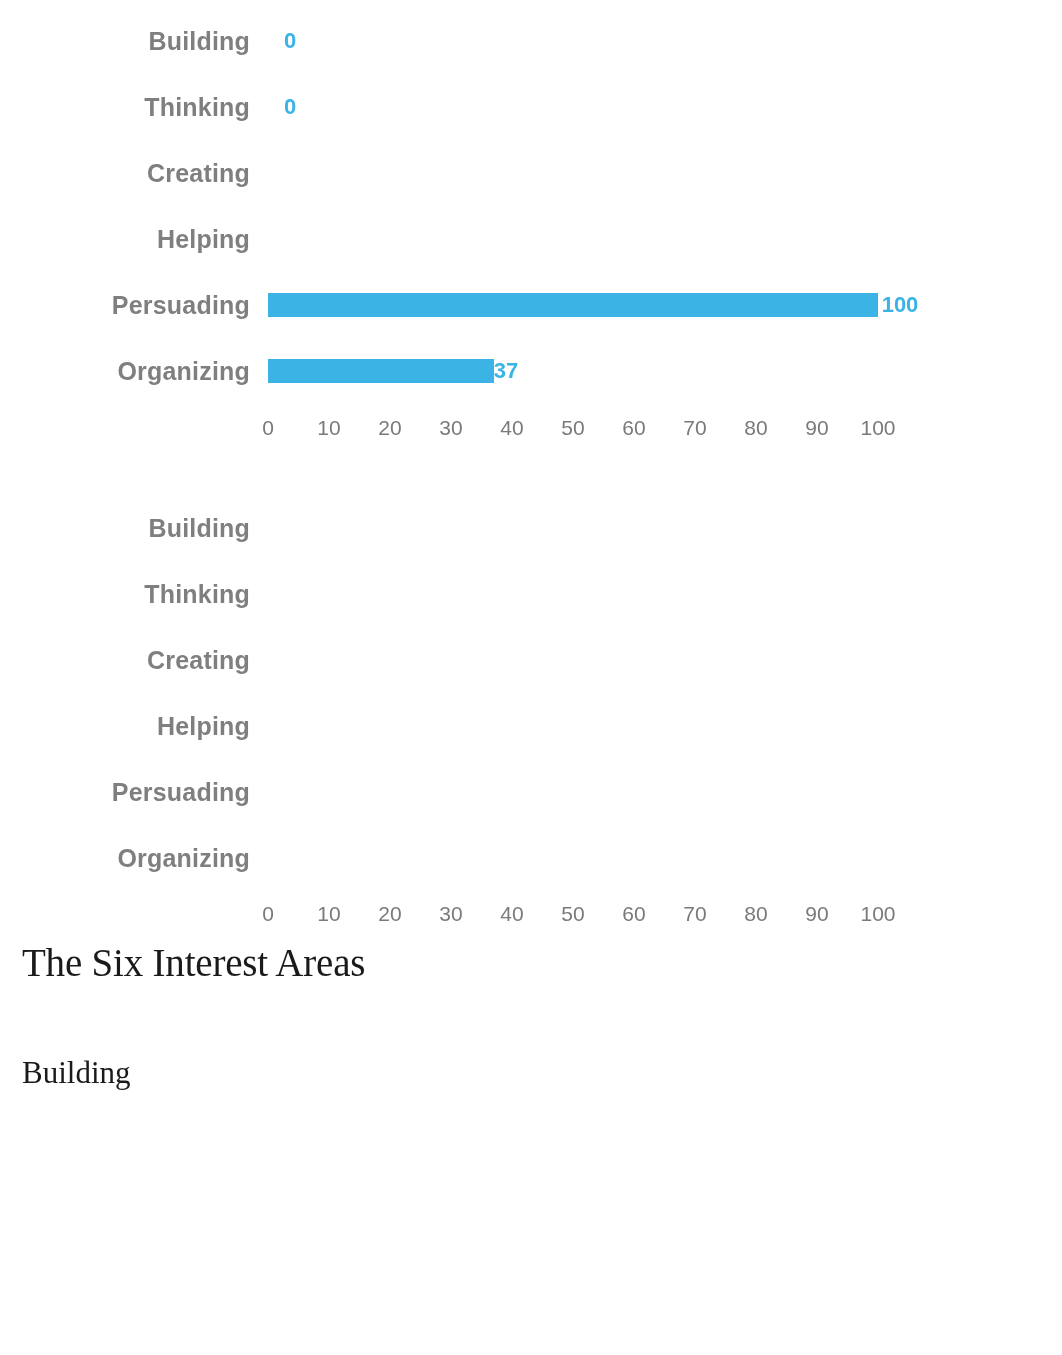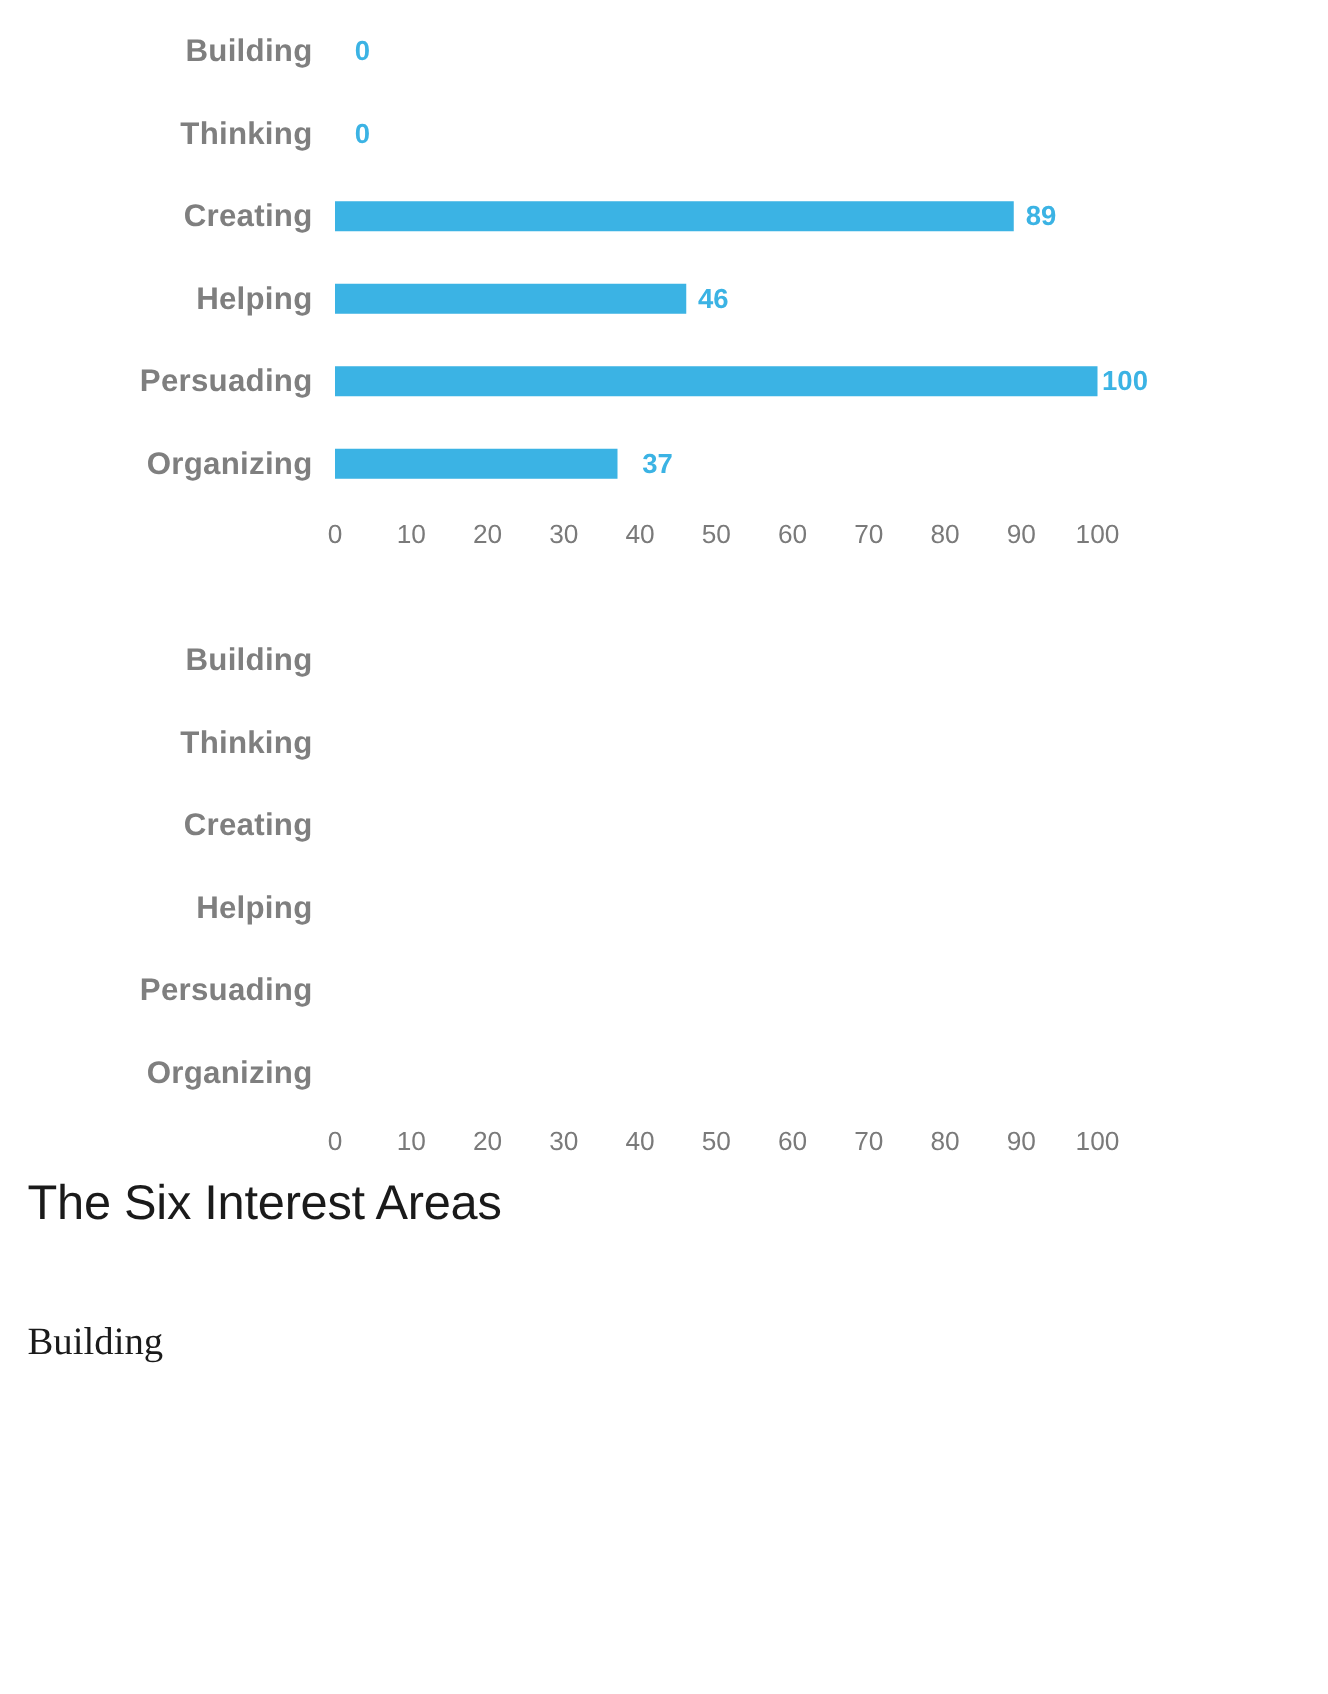--- a/index.html
+++ b/index.html
@@ -94,21 +94,21 @@
     color: #7a7a7a;
     transform: translateX(-50%);
     white-space: nowrap;
   }
 
   
   .prose {
     padding: 0 22px;
   }
   .h2 {
-    font-family: Liberation Sans, sans-serif;
+    font-family: Liberation Serif, serif;
     font-size: 39px;
     font-weight: normal;
     color: #1a1a1a;
     margin: 0;
     padding: 0;
     line-height: 46px;
     letter-spacing: -0.2px;
   }
   .h3 {
     font-family: "Liberation Serif", serif;
@@ -143,44 +143,36 @@
         </div>
       </div>
       <div class="bar-row" style="top: 87px;">
         <div class="cat-label">Thinking</div>
         <div class="bar-track">
           <div class="bar-value" style="left: 22px; color: rgb(59, 179, 228);">0</div>
         </div>
       </div>
       <div class="bar-row" style="top: 153px;">
         <div class="cat-label">Creating</div>
-        <div class="bar-track">
-          <div class="bar-fill" style="width: 542.9px; background: rgb(59, 179, 228);"></div>
-          <div class="bar-value" style="left: 564.9px; color: rgb(59, 179, 228);">89</div>
-        </div>
       </div>
       <div class="bar-row" style="top: 219px;">
         <div class="cat-label">Helping</div>
-        <div class="bar-track">
-          <div class="bar-fill" style="width: 280.6px; background: rgb(59, 179, 228);"></div>
-          <div class="bar-value" style="left: 302.6px; color: rgb(59, 179, 228);">46</div>
-        </div>
       </div>
       <div class="bar-row" style="top: 285px;">
         <div class="cat-label">Persuading</div>
         <div class="bar-track">
           <div class="bar-fill" style="width: 610px; background: rgb(59, 179, 228);"></div>
           <div class="bar-value" style="left: 632px; color: rgb(59, 179, 228);">100</div>
         </div>
       </div>
       <div class="bar-row" style="top: 351px;">
         <div class="cat-label">Organizing</div>
         <div class="bar-track">
           <div class="bar-fill" style="width: 225.7px; background: rgb(59, 179, 228);"></div>
-          <div class="bar-value" style="left: 258px; color: rgb(59, 179, 228);">37</div>
+          <div class="bar-value" style="left: 238px; color: rgb(59, 179, 228);">37</div>
         </div>
       </div>
       <div class="axis" style="top: 413px;">
         <div class="axis-tick" style="left: 268px;">0</div>
         <div class="axis-tick" style="left: 329px;">10</div>
         <div class="axis-tick" style="left: 390px;">20</div>
         <div class="axis-tick" style="left: 451px;">30</div>
         <div class="axis-tick" style="left: 512px;">40</div>
         <div class="axis-tick" style="left: 573px;">50</div>
         <div class="axis-tick" style="left: 634px;">60</div>

